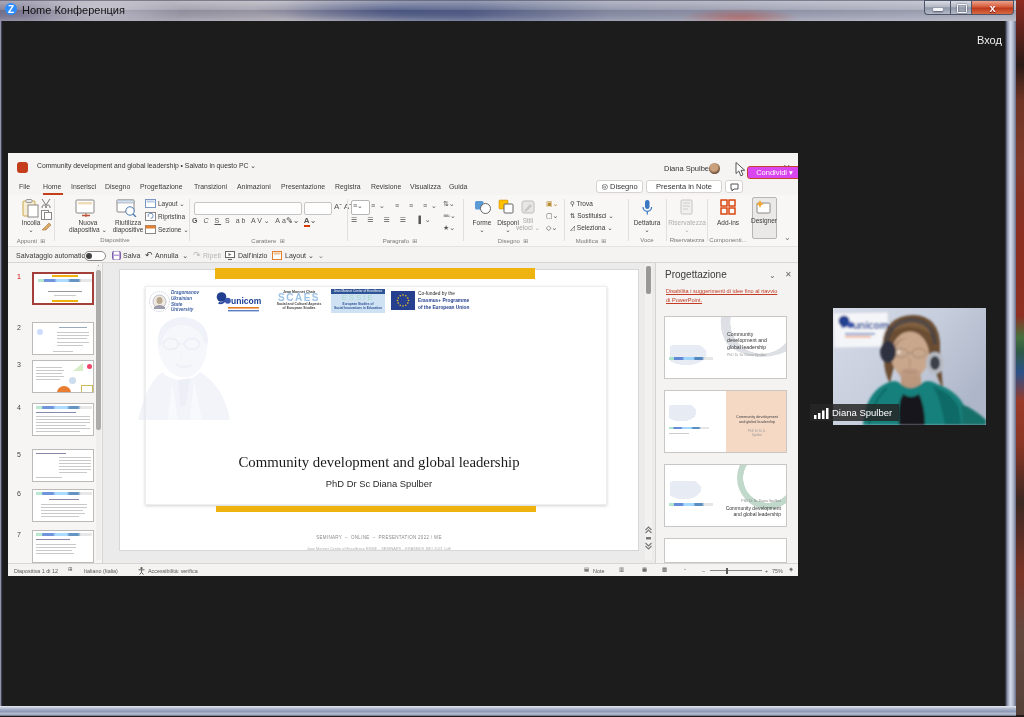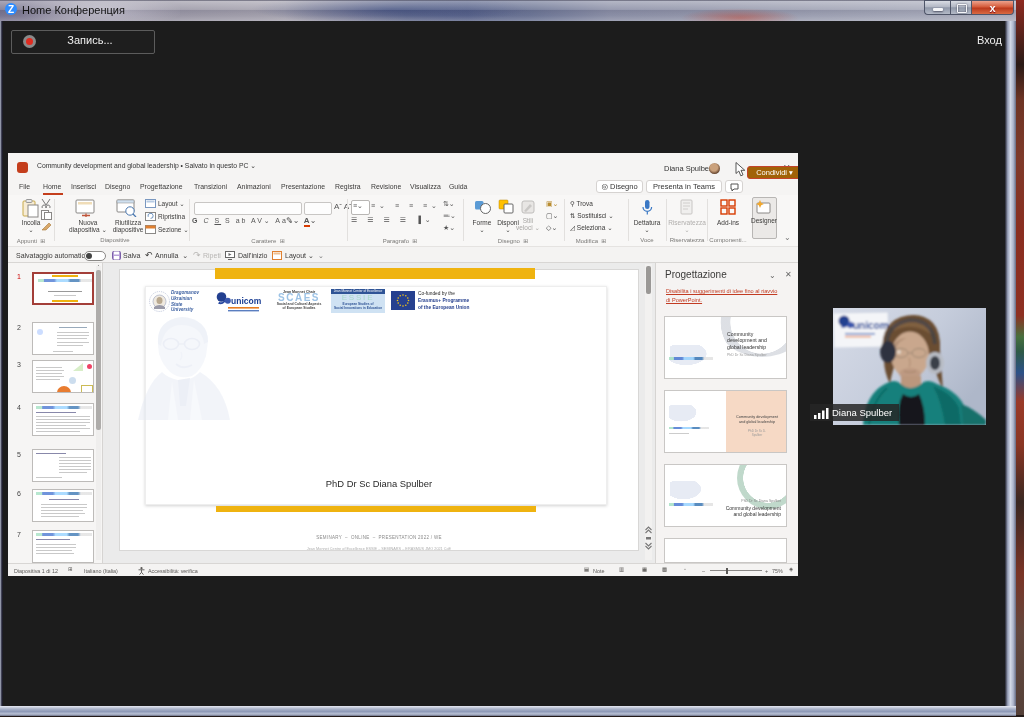--- a/index.html
+++ b/index.html
@@ -119,25 +119,20 @@
     <div class="wb" id="wb-min">
         <span></span>
       </div>
     <div class="wb" id="wb-max">
         <span></span>
       </div>
     <div class="wb" id="wb-close">
         <span>x</span>
       </div>
   </div>
-  <div class="abs" id="rec">
-      <span class="dot-outer"></span>
-      <span class="dot-inner"></span>
-      <span class="txt">Запись...</span>
-    </div>
   <div class="abs" id="vhod">Вход</div>
 
   <div class="abs" id="ppt">
     <div class="abs" id="ppt-icon"></div>
     <div class="abs" id="ppt-tname">Community development and global leadership • Salvato in questo PC ⌄</div>
     <div class="abs" id="ppt-user">Diana Spulber</div>
     <div class="abs" id="ppt-avatar"></div>
     <div class="abs" id="ppt-restore"></div>
     <div class="abs" id="ppt-x">✕</div>
     <div class="abs" id="tabs">
@@ -149,25 +144,25 @@
         <span style="left:186px">Transizioni</span>
         <span style="left:229px">Animazioni</span>
         <span style="left:273px">Presentazione</span>
         <span style="left:327px">Registra</span>
         <span style="left:363px">Revisione</span>
         <span style="left:402px">Visualizza</span>
         <span style="left:441px">Guida</span>
     </div>
     <div class="abs" id="tab-underline"></div>
     <div class="trbtn" style="left:588px;top:27px;width:47px;">◎ Disegno</div>
-    <div class="trbtn" style="left:638px;top:27px;width:76px;">Presenta in Teams</div>
+    <div class="trbtn" style="left:638px;top:27px;width:76px;">Presenta in Note</div>
     <div class="trbtn" style="left:717px;top:27px;width:18px;"><svg width="9" height="9" viewBox="0 0 9 9" style="margin-top:2px">
           <path d="M1,1 h7 v5 h-4 l-2,2 v-2 h-1 Z" fill="none" stroke="#555" stroke-width="1"></path>
         </svg></div>
-    <div class="trbtn" style="left:739px;top:13px;width:55px;background:#a16207;border-color:#c4432b;color:#fff;">Condividi ▾</div>
+    <div class="trbtn" style="left:739px;top:13px;width:55px;background:#d946ef;border-color:#c4432b;color:#fff;">Condividi ▾</div>
     <div class="abs" id="ribbon">
 
       <svg class="ricon" style="left:14px;top:4px" width="17" height="19">
           <rect x="1" y="2" width="12" height="15" rx="1" fill="#f7ecd4" stroke="#c8a94a"></rect>
           <rect x="4" y="0.5" width="6" height="3" rx="1" fill="#e8e8e8" stroke="#999"></rect>
           <rect x="6" y="6" width="10" height="12" fill="#fff" stroke="#8a8886"></rect>
         </svg>
       <div class="rtxt" style="left:7px;top:24px;width:32px;">Incolla<br>⌄</div>
       <svg class="ricon" style="left:33px;top:4px" width="10" height="9">
           <path d="M1,0 L5,6 M9,0 L5,6 M3,6 a2,2 0 1,0 0.1,0 M7,6 a2,2 0 1,0 0.1,0" stroke="#777" fill="none"></path>
@@ -457,20 +452,21 @@
             <circle cx="12" cy="15" r="0.8"></circle>
             <circle cx="9.2" cy="14.2" r="0.8"></circle>
             <circle cx="7.2" cy="12" r="0.8"></circle>
             <circle cx="6.5" cy="9.5" r="0.8"></circle>
             <circle cx="7.2" cy="7" r="0.8"></circle>
             <circle cx="9.2" cy="4.8" r="0.8"></circle>
           </g>
       </svg>
       <div class="abs" style="left:298px;top:20px;width:60px;font-size:4.8px;line-height:7.2px;color:#222;">Co-funded by the<br><span style="color:#26408f;font-weight:bold;">Erasmus+ Programme<br>of the European Union</span></div>
 
+      <div class="abs" style="left:0px;top:184px;width:518px;text-align:center;font-family:'Liberation Serif',serif;font-size:14.8px;color:#1a1a1a;">Community development and global leadership</div>
       <div class="abs" style="left:0px;top:208px;width:518px;text-align:center;font-size:9.4px;color:#2a2a2a;">PhD Dr Sc Diana Spulber</div>
 
       <div class="abs" style="left:0px;top:265px;width:518px;text-align:center;font-size:4.5px;color:#8a8a8a;letter-spacing:0.3px;">SEMINARY &nbsp;–&nbsp; ONLINE &nbsp;–&nbsp; PRESENTATION 2022 / WE</div>
       <div class="abs" style="left:0px;top:277px;width:518px;text-align:center;font-size:3.8px;color:#b0b0b0;">Jean Monnet Centre of Excellence ESSIE – SEMINARS – ERASMUS JMO 2021 CoE</div>
     </div>
     <div class="abs ybar" style="left:207px;top:115px;width:320px;height:11px;"></div>
     <div class="abs ybar" style="left:208px;top:353px;width:320px;height:6px;"></div>
     <div class="abs" id="sscroll">
         <span class="sthumb"></span>
       </div>

